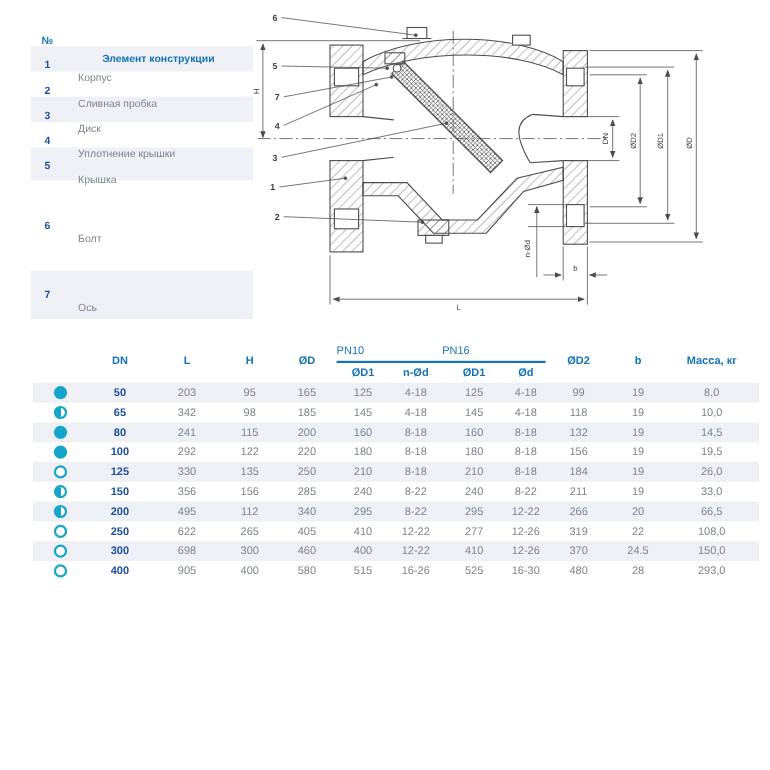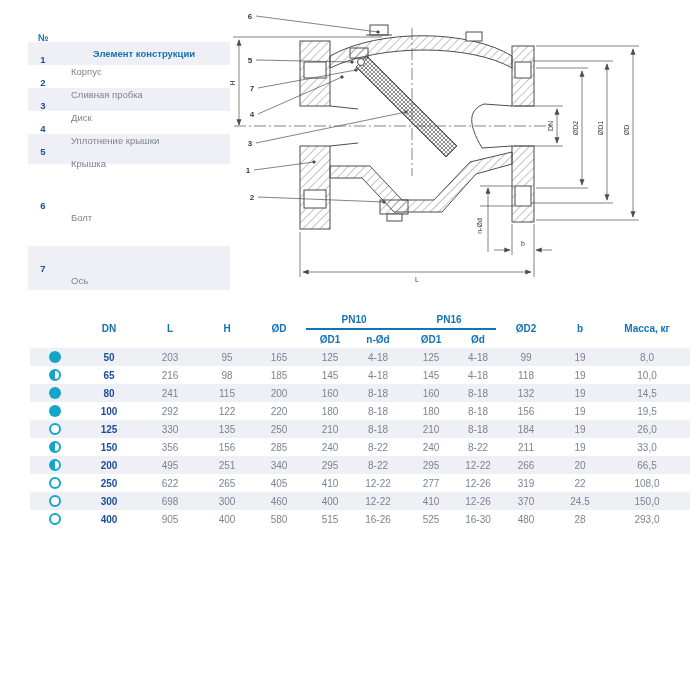--- a/index.html
+++ b/index.html
@@ -15,21 +15,21 @@
   .prow .num{font-weight:bold;color:#1c4e9d;font-size:9.5px;text-align:center;}
   .prow .lbl{color:#7e838c;font-size:9.5px;padding-left:13px;margin-top:24px;}
   .h23{height:23px;} .h30{height:30px;} .h82{height:82px;} .h44{height:44px;}
   
   .dims{position:absolute;left:30px;top:308px;width:660px;}
   .gcols{display:grid;grid-template-columns:50px 58px 64px 50px 54px 48px 48px 58px 36px 60px 48px 86px;}
   .thead{grid-template-rows:22px 18px;align-items:center;}
   .thead .hc{font-weight:bold;color:#1273b6;font-size:10px;text-align:center;grid-row:1/3;}
   .pn-group{grid-column:6/10;grid-row:1;display:grid;grid-template-columns:96px 94px;
             border-bottom:2px solid #1273b6;padding-bottom:3px;align-self:end;}
-  .pn-group span{font-weight:bold;color:#1273b6;font-size:10px;text-align:center;}
+  .pn-group span{font-weight:normal;color:#1273b6;font-size:10px;}
   .sub{grid-row:2;font-weight:bold;color:#1273b6;font-size:10px;text-align:center;}
   .s6{grid-column:6;} .s7{grid-column:7;} .s8{grid-column:8;} .s9{grid-column:9;}
   .trow{height:18px;align-items:center;}
   .trow:nth-child(odd){background:#eef0f6;}
   .trow .c{font-size:10px;color:#7e838c;text-align:center;}
   .trow .dn{font-weight:bold;color:#1c4e9d;}
   .dot{width:12px;height:12px;border-radius:50%;display:inline-block;box-sizing:border-box;vertical-align:middle;}
   .filled{background:#14a5c8;}
   .half{border:2px solid #14a5c8;background:linear-gradient(90deg,#14a5c8 50%,#fff 50%);}
   .outline{border:2.5px solid #14a5c8;background:#fff;}
@@ -217,21 +217,21 @@
           <span class="c">4-18</span>
           <span class="c">125</span>
           <span class="c">4-18</span>
           <span class="c">99</span>
           <span class="c">19</span>
           <span class="c">8,0</span>
         </div>
       <div class="gcols trow">
           <span class="c"><i class="dot half"></i></span>
           <span class="c dn">65</span>
-          <span class="c">216</span>
+          <span class="c">342</span>
           <span class="c">98</span>
           <span class="c">185</span>
           <span class="c">145</span>
           <span class="c">4-18</span>
           <span class="c">145</span>
           <span class="c">4-18</span>
           <span class="c">118</span>
           <span class="c">19</span>
           <span class="c">10,0</span>
         </div>
@@ -288,21 +288,21 @@
           <span class="c">240</span>
           <span class="c">8-22</span>
           <span class="c">211</span>
           <span class="c">19</span>
           <span class="c">33,0</span>
         </div>
       <div class="gcols trow">
           <span class="c"><i class="dot half"></i></span>
           <span class="c dn">200</span>
           <span class="c">495</span>
-          <span class="c">251</span>
+          <span class="c">112</span>
           <span class="c">340</span>
           <span class="c">295</span>
           <span class="c">8-22</span>
           <span class="c">295</span>
           <span class="c">12-22</span>
           <span class="c">266</span>
           <span class="c">20</span>
           <span class="c">66,5</span>
         </div>
       <div class="gcols trow">

